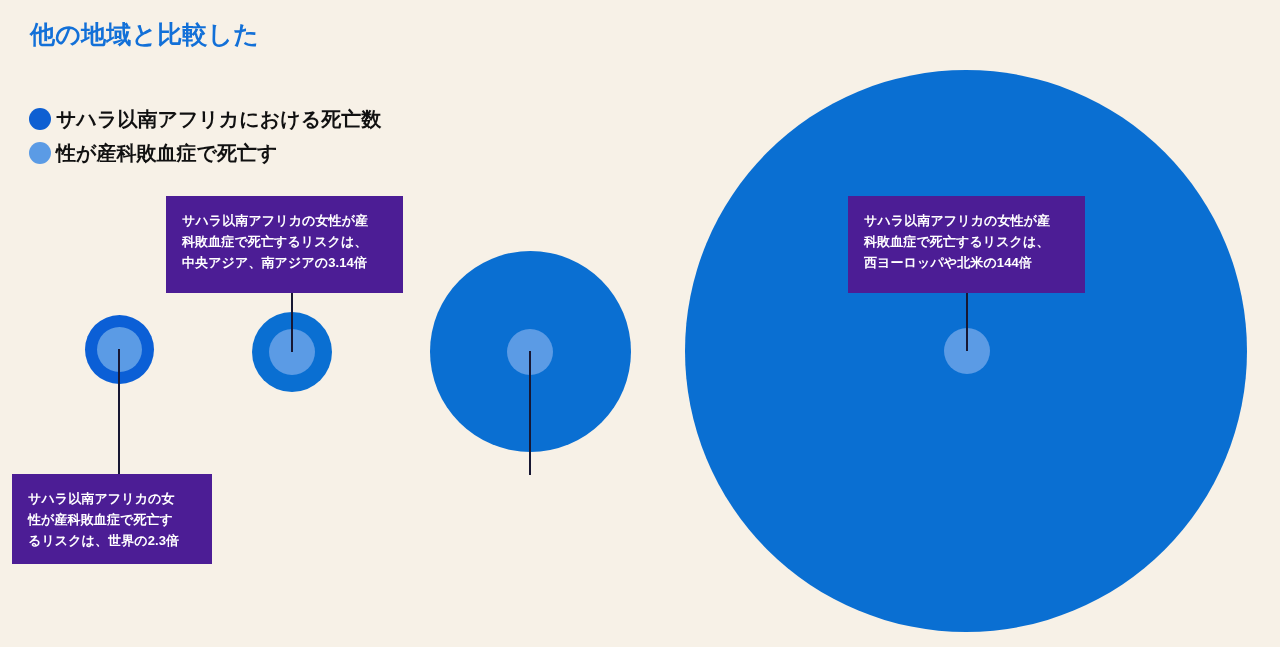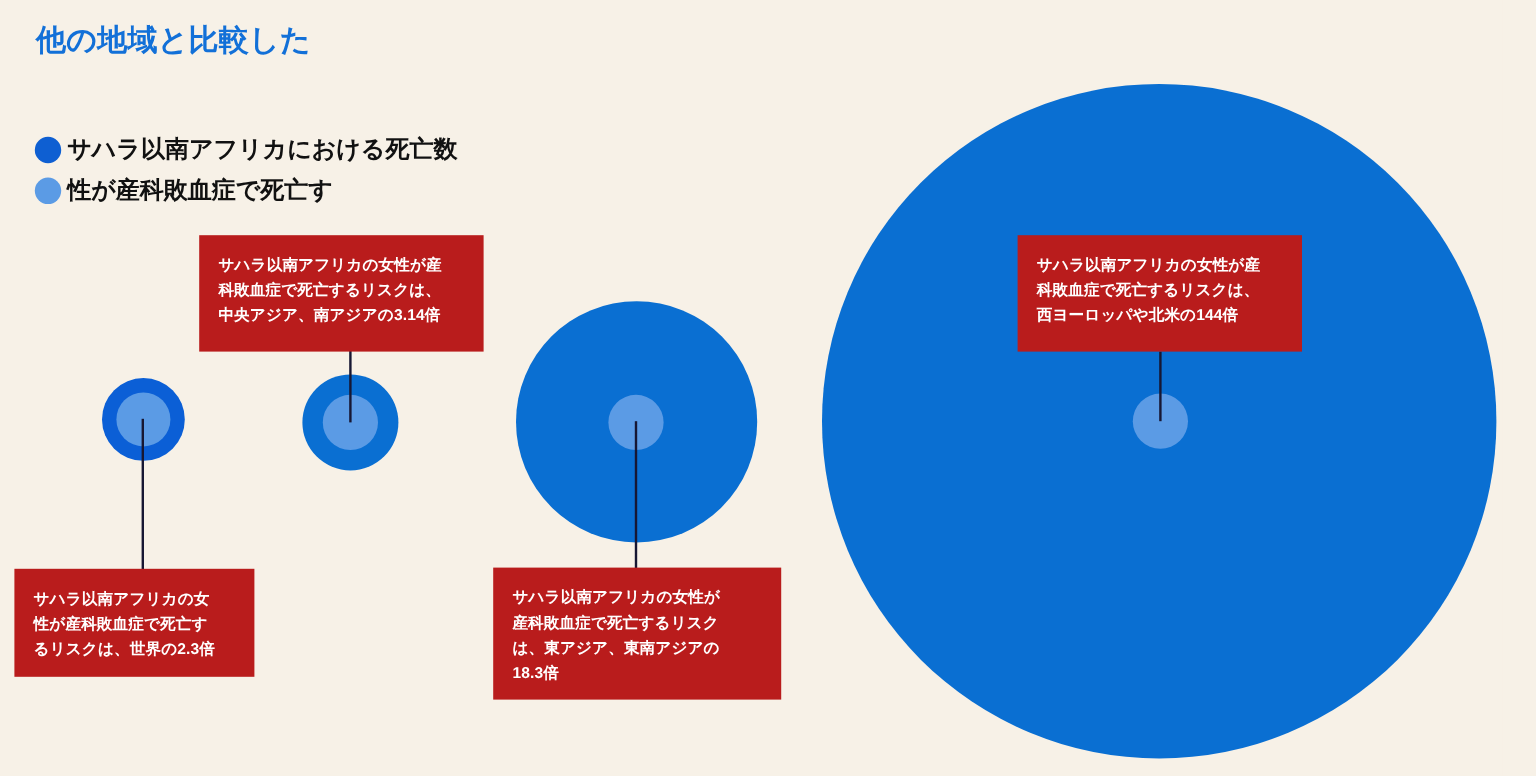--- a/index.html
+++ b/index.html
@@ -39,21 +39,20 @@
 
   
   #legend {
     position: absolute;
     left: 29px;
     top: 108px;
     width: 520px;
   }
   .legend-row {
     display: flex;
-    align-items: center;
     height: 34px;
   }
   .legend-dot {
     width: 22px;
     height: 22px;
     border-radius: 50%;
     flex: 0 0 auto;
     margin-right: 5px;
   }
   .legend-dot.dark { background: #0E5FD2; }
@@ -82,21 +81,21 @@
   
   .connector {
     position: absolute;
     width: 2px;
     background: #171733;
   }
 
   
   .tooltip {
     position: absolute;
-    background: #b91c1c;
+    background: #4c1d95;
     color: #FFFFFF;
     box-sizing: border-box;
     padding: 14px 16px 31px 16px;
   }
   .tooltip .tip-text {
     font-size: 13px;
     font-weight: 700;
     line-height: 1.62;
     letter-spacing: 0.1px;
     white-space: pre-line;
@@ -137,26 +136,20 @@
   <div class="connector" style="left:291px; top:292px; height:60px;"></div>
   <div class="tooltip" style="left:166px; top:196px; width:237px; height:97px;">
     <span class="tip-text">サハラ以南アフリカの女性が産
 科敗血症で死亡するリスクは、
 中央アジア、南アジアの3.14倍</span>
   </div>
 
   <div class="bubble-outer" style="left:430px; top:251px; width:201px; height:201px;"></div>
   <div class="bubble-inner" style="left:507px; top:329px; width:46px; height:46px;"></div>
   <div class="connector" style="left:529px; top:351px; height:124px;"></div>
-  <div class="tooltip" style="left:411px; top:473px; width:240px; height:110px;">
-    <span class="tip-text">サハラ以南アフリカの女性が
-産科敗血症で死亡するリスク
-は、東アジア、東南アジアの
-18.3倍</span>
-  </div>
 
   <div class="bubble-outer" style="left:685px; top:70px; width:562px; height:562px;"></div>
   <div class="bubble-inner" style="left:944px; top:328px; width:46px; height:46px;"></div>
   <div class="connector" style="left:966px; top:293px; height:58px;"></div>
   <div class="tooltip" style="left:848px; top:196px; width:237px; height:97px;">
     <span class="tip-text">サハラ以南アフリカの女性が産
 科敗血症で死亡するリスクは、
 西ヨーロッパや北米の144倍</span>
   </div>
 

